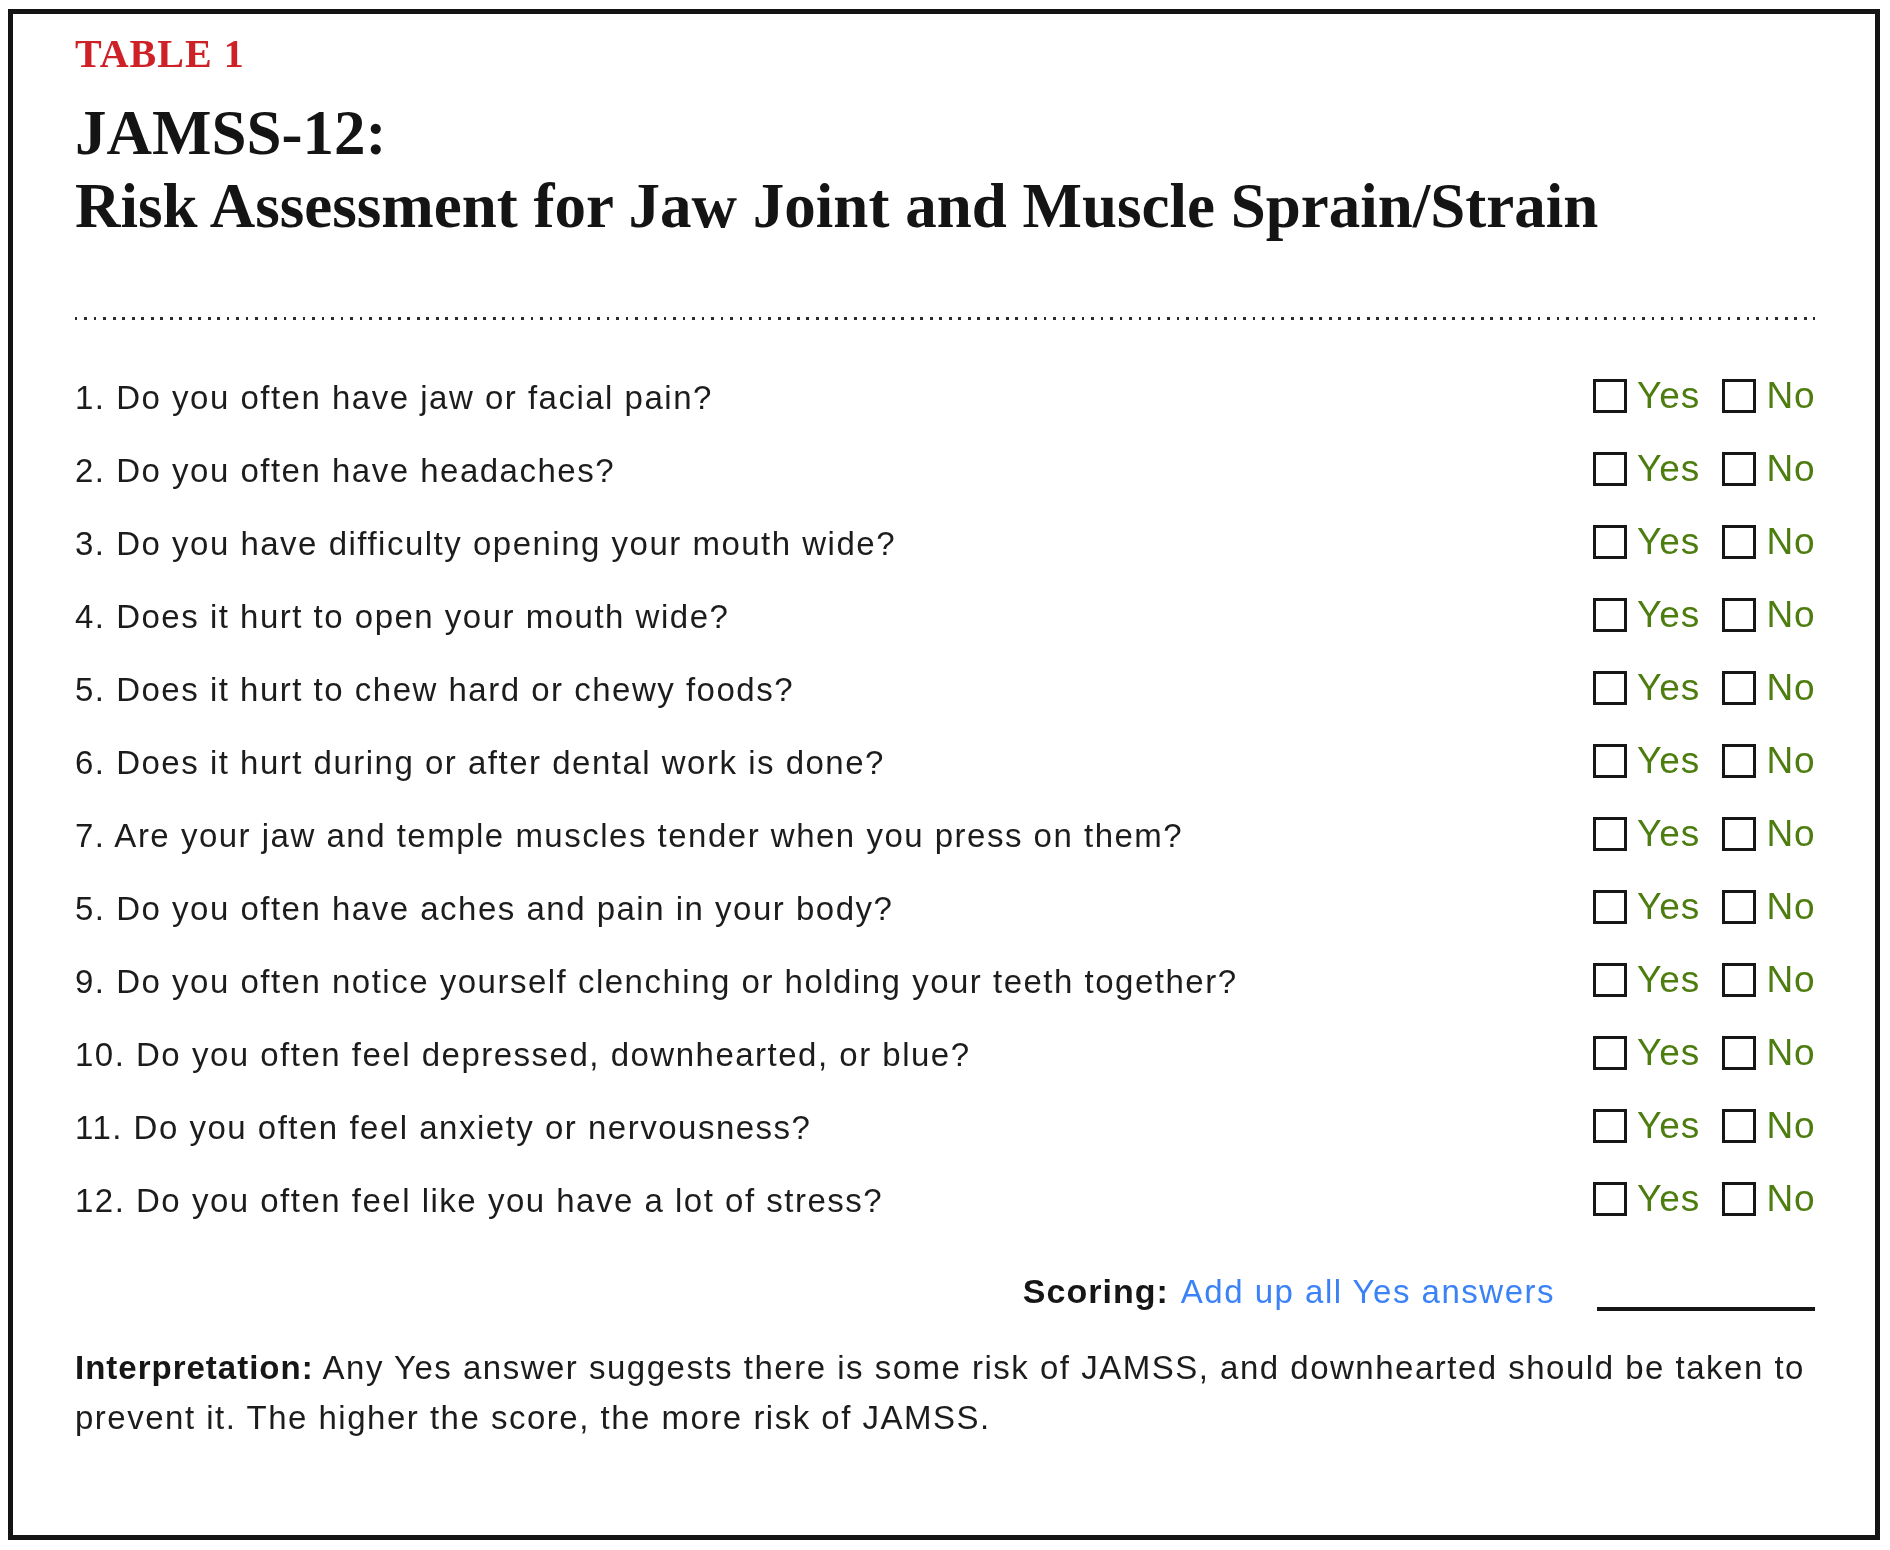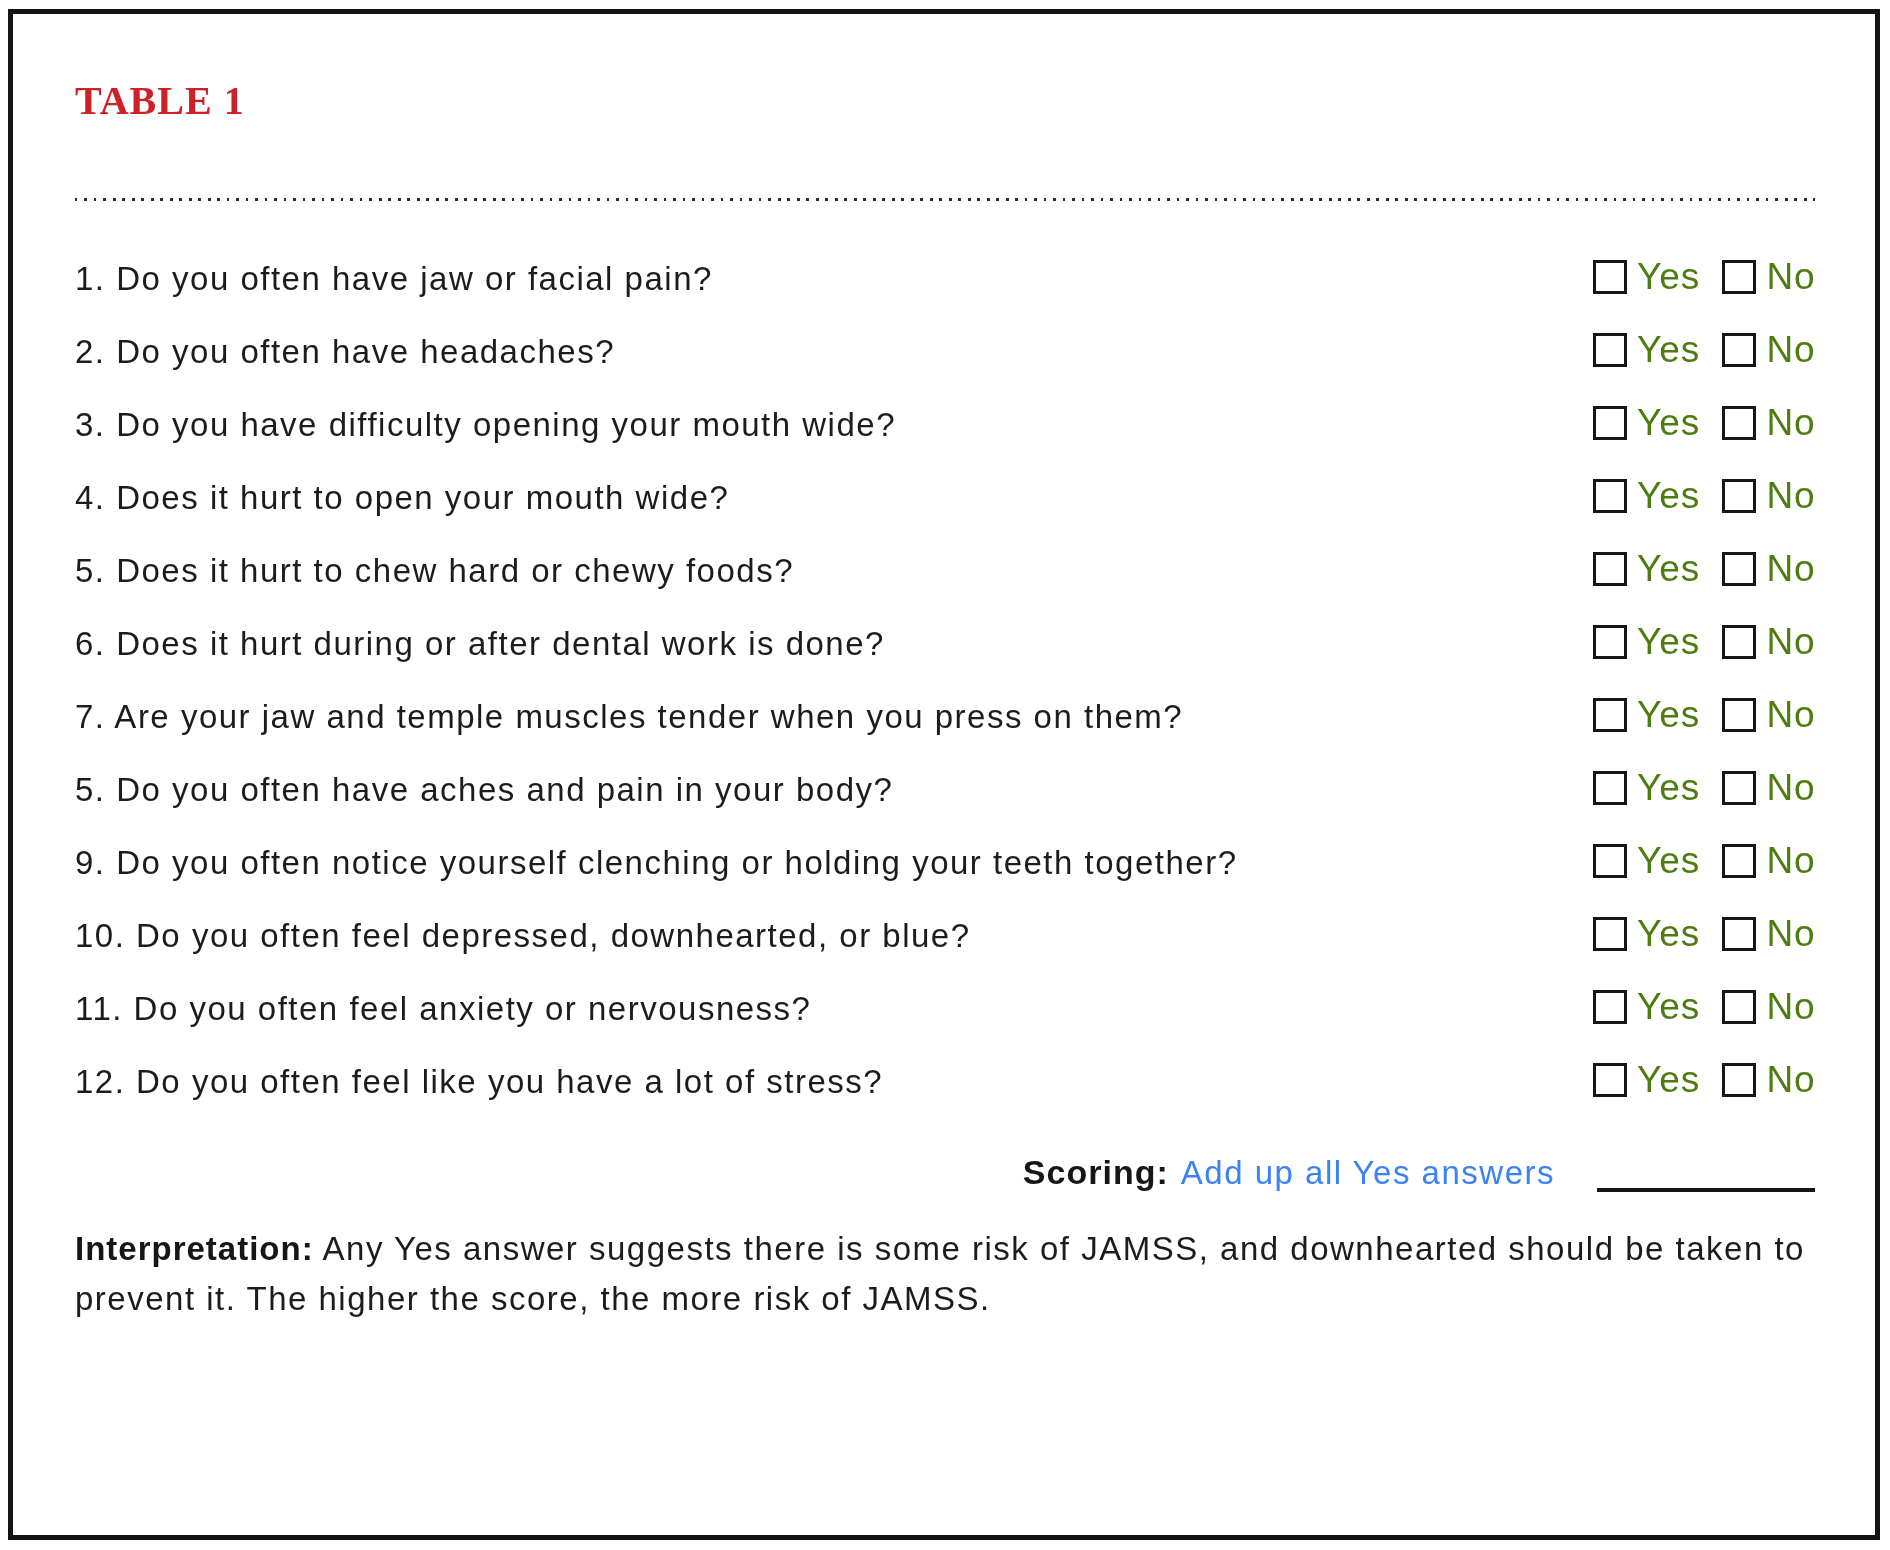--- a/index.html
+++ b/index.html
@@ -11,21 +11,21 @@
   }
   .frame {
     position: absolute;
     left: 8px; top: 9px; right: 10px; bottom: 10px;
     border: 5px solid #141414;
     background: #ffffff;
   }
   .content {
     position: absolute;
     left: 0; top: 0; right: 0; bottom: 0;
-    padding: 63px 60px 0 62px;
+    padding: 16px 60px 0 62px;
   }
   .table-label {
     font-family: "Liberation Serif", serif;
     font-weight: 700;
     font-size: 40px;
     letter-spacing: 1px;
     color: #ce2127;
   }
   .title {
     margin-top: 20px;
@@ -109,20 +109,24 @@
   .interpretation .b { color: #161616; letter-spacing: 1px; }
 </style>
 </head>
 <body>
 
 <div class="frame">
   <div class="content">
 
     <div class="table-label" style="color: rgb(206, 33, 39);">TABLE 1</div>
 
+    <div class="title">
+      <div>JAMSS-12:</div>
+      <div>Risk Assessment for Jaw Joint and Muscle Sprain/Strain</div>
+    </div>
 
     <div class="dotted-rule"></div>
 
     <div class="questions">
 
       <div class="q-row">
         <div class="q-text">1. Do you often have jaw or facial pain?</div>
         <div class="opts">
           <span class="cb"></span>
           <span class="opt-label">Yes</span>

